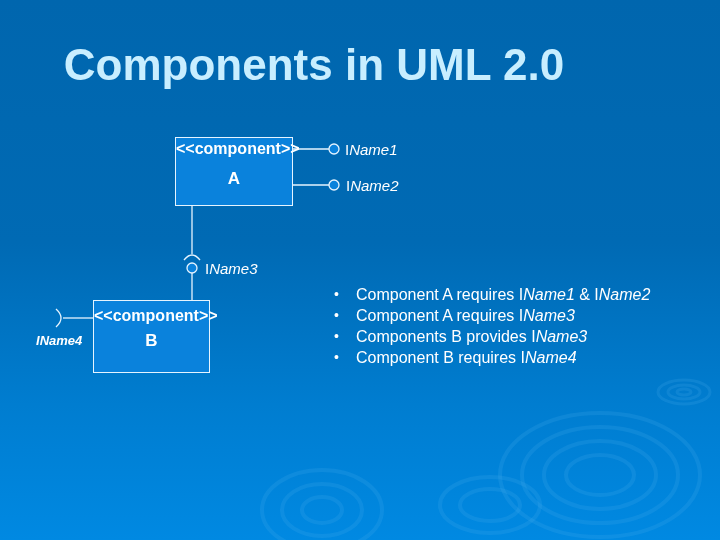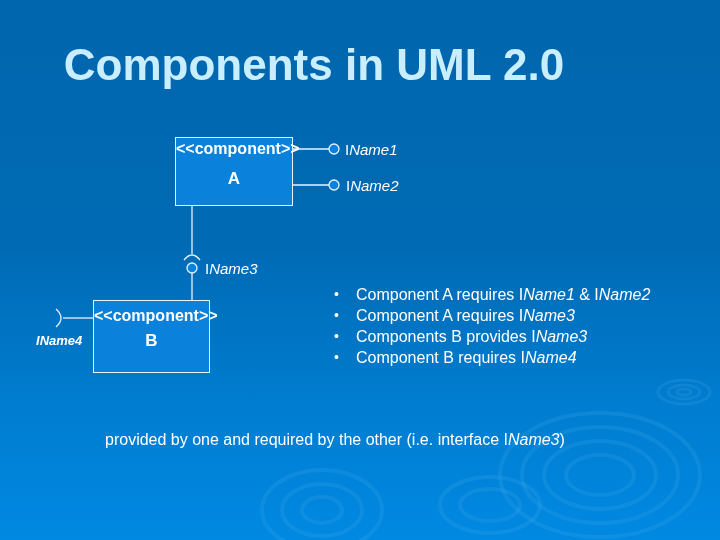--- a/index.html
+++ b/index.html
@@ -115,14 +115,13 @@
   </li>
   <li>
     <span class="dot">•</span><span>Components B provides I</span><span class="it">Name3</span>
   </li>
   <li>
     <span class="dot">•</span><span>Component B requires I</span><span class="it">Name4</span>
   </li>
 </ul>
 
 <div class="note">
-  <div><span>provided by one and required by the other (i.e. interface I</span><span class="it">Name3</span><span>)</span></div>
 </div>
 
 </body></html>

